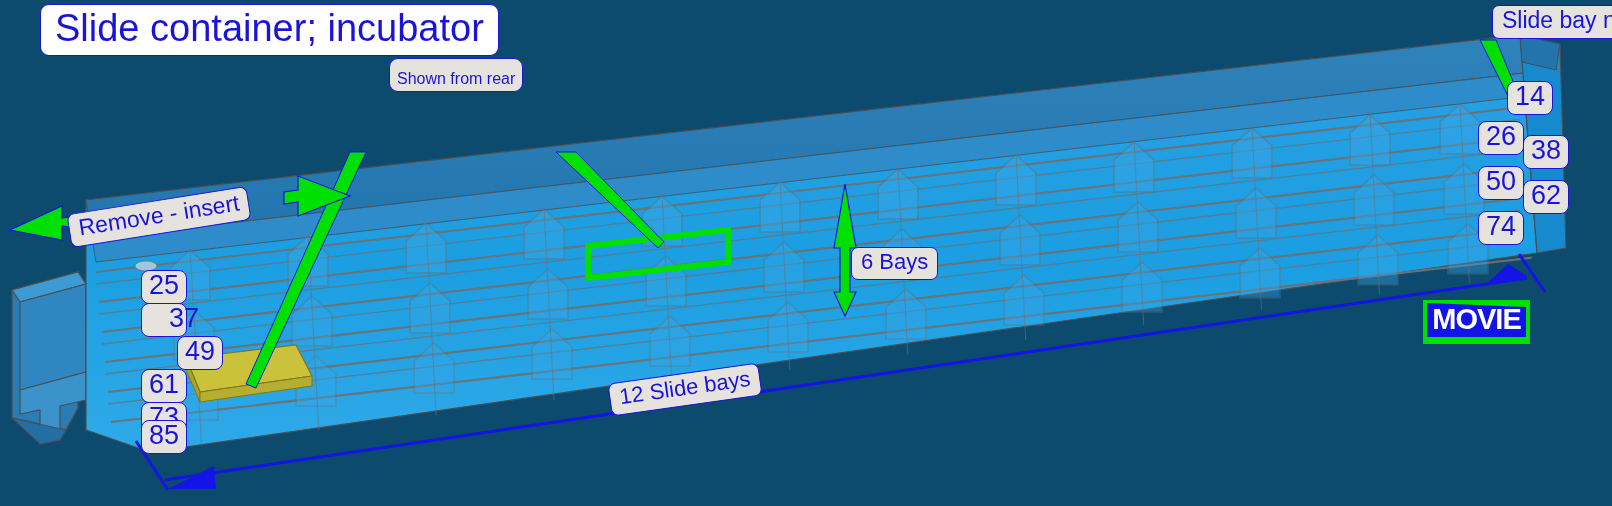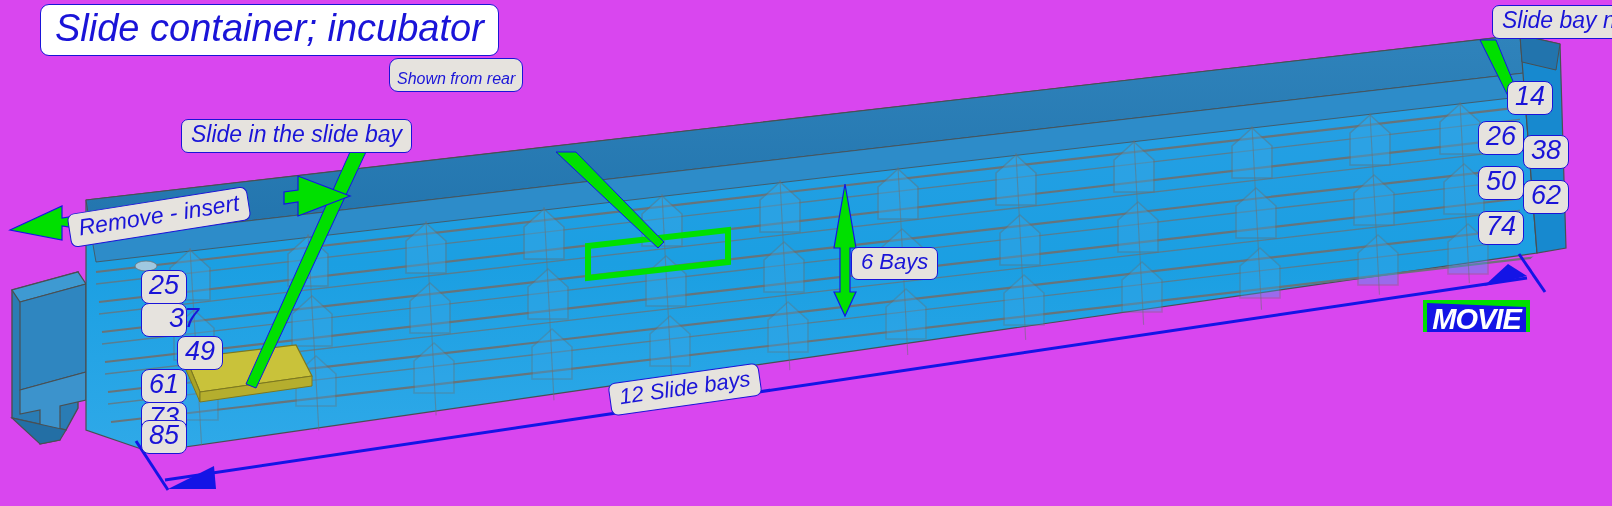--- a/index.html
+++ b/index.html
@@ -10,23 +10,22 @@
   body {
     width: 1612px;
     height: 506px;
     overflow: hidden;
     font-family: "Liberation Sans", sans-serif;
   }
   #stage {
     position: relative;
     width: 1612px;
     height: 506px;
-    background: #d946ef;
+    background: #0c4a6e;
     overflow: hidden;
-    font-style: italic;
   }
   #scene-svg {
     position: absolute;
     left: 0; top: 0;
     width: 1612px;
     height: 506px;
   }
 
   
   .lbl {
@@ -69,21 +68,21 @@
     font-size: 22px;
     padding: 3px 9px 6px 9px;
   }
 
   
   #movie-badge {
     position: absolute;
     left: 1423px;
     top: 300px;
     width: 107px;
-    height: 32px;
+    height: 44px;
     background: #00e000;
     overflow: hidden;
   }
   #movie-badge .skew {
     position: absolute;
     left: 4px;
     top: 3px;
     width: 99px;
     height: 34px;
     background: #1414e6;
@@ -261,21 +260,20 @@
       <polygon points="1527,276 1484,286 1508,264" fill="#1414e6"></polygon>
     </g>
   </svg>
 
   <div class="lbl lbl-title" style="left:40px; top:4px;">Slide container; incubator</div>
 
   <div class="lbl lbl-sub" style="left:389px; top:58px;">Shown from rear</div>
 
   <div class="lbl lbl-main" style="left:1492px; top:5px;">Slide bay numbering</div>
 
-  <div class="lbl lbl-main" style="left:181px; top:119px;">Slide in the slide bay</div>
 
 
   <div class="lbl lbl-main" style="left:68px; top:200px; transform:rotate(-9deg);">Remove - insert</div>
 
   <div class="lbl lbl-dim" style="left:851px; top:247px;">6 Bays</div>
 
   <div class="lbl lbl-dim" style="left:609px; top:373px; transform:rotate(-8deg);">12 Slide bays</div>
 
   <div class="lbl lbl-num" style="left:141px; top:270px;">25</div>
   <div class="lbl lbl-num" style="left:141px; top:303px;padding-left:40px;">37</div>

